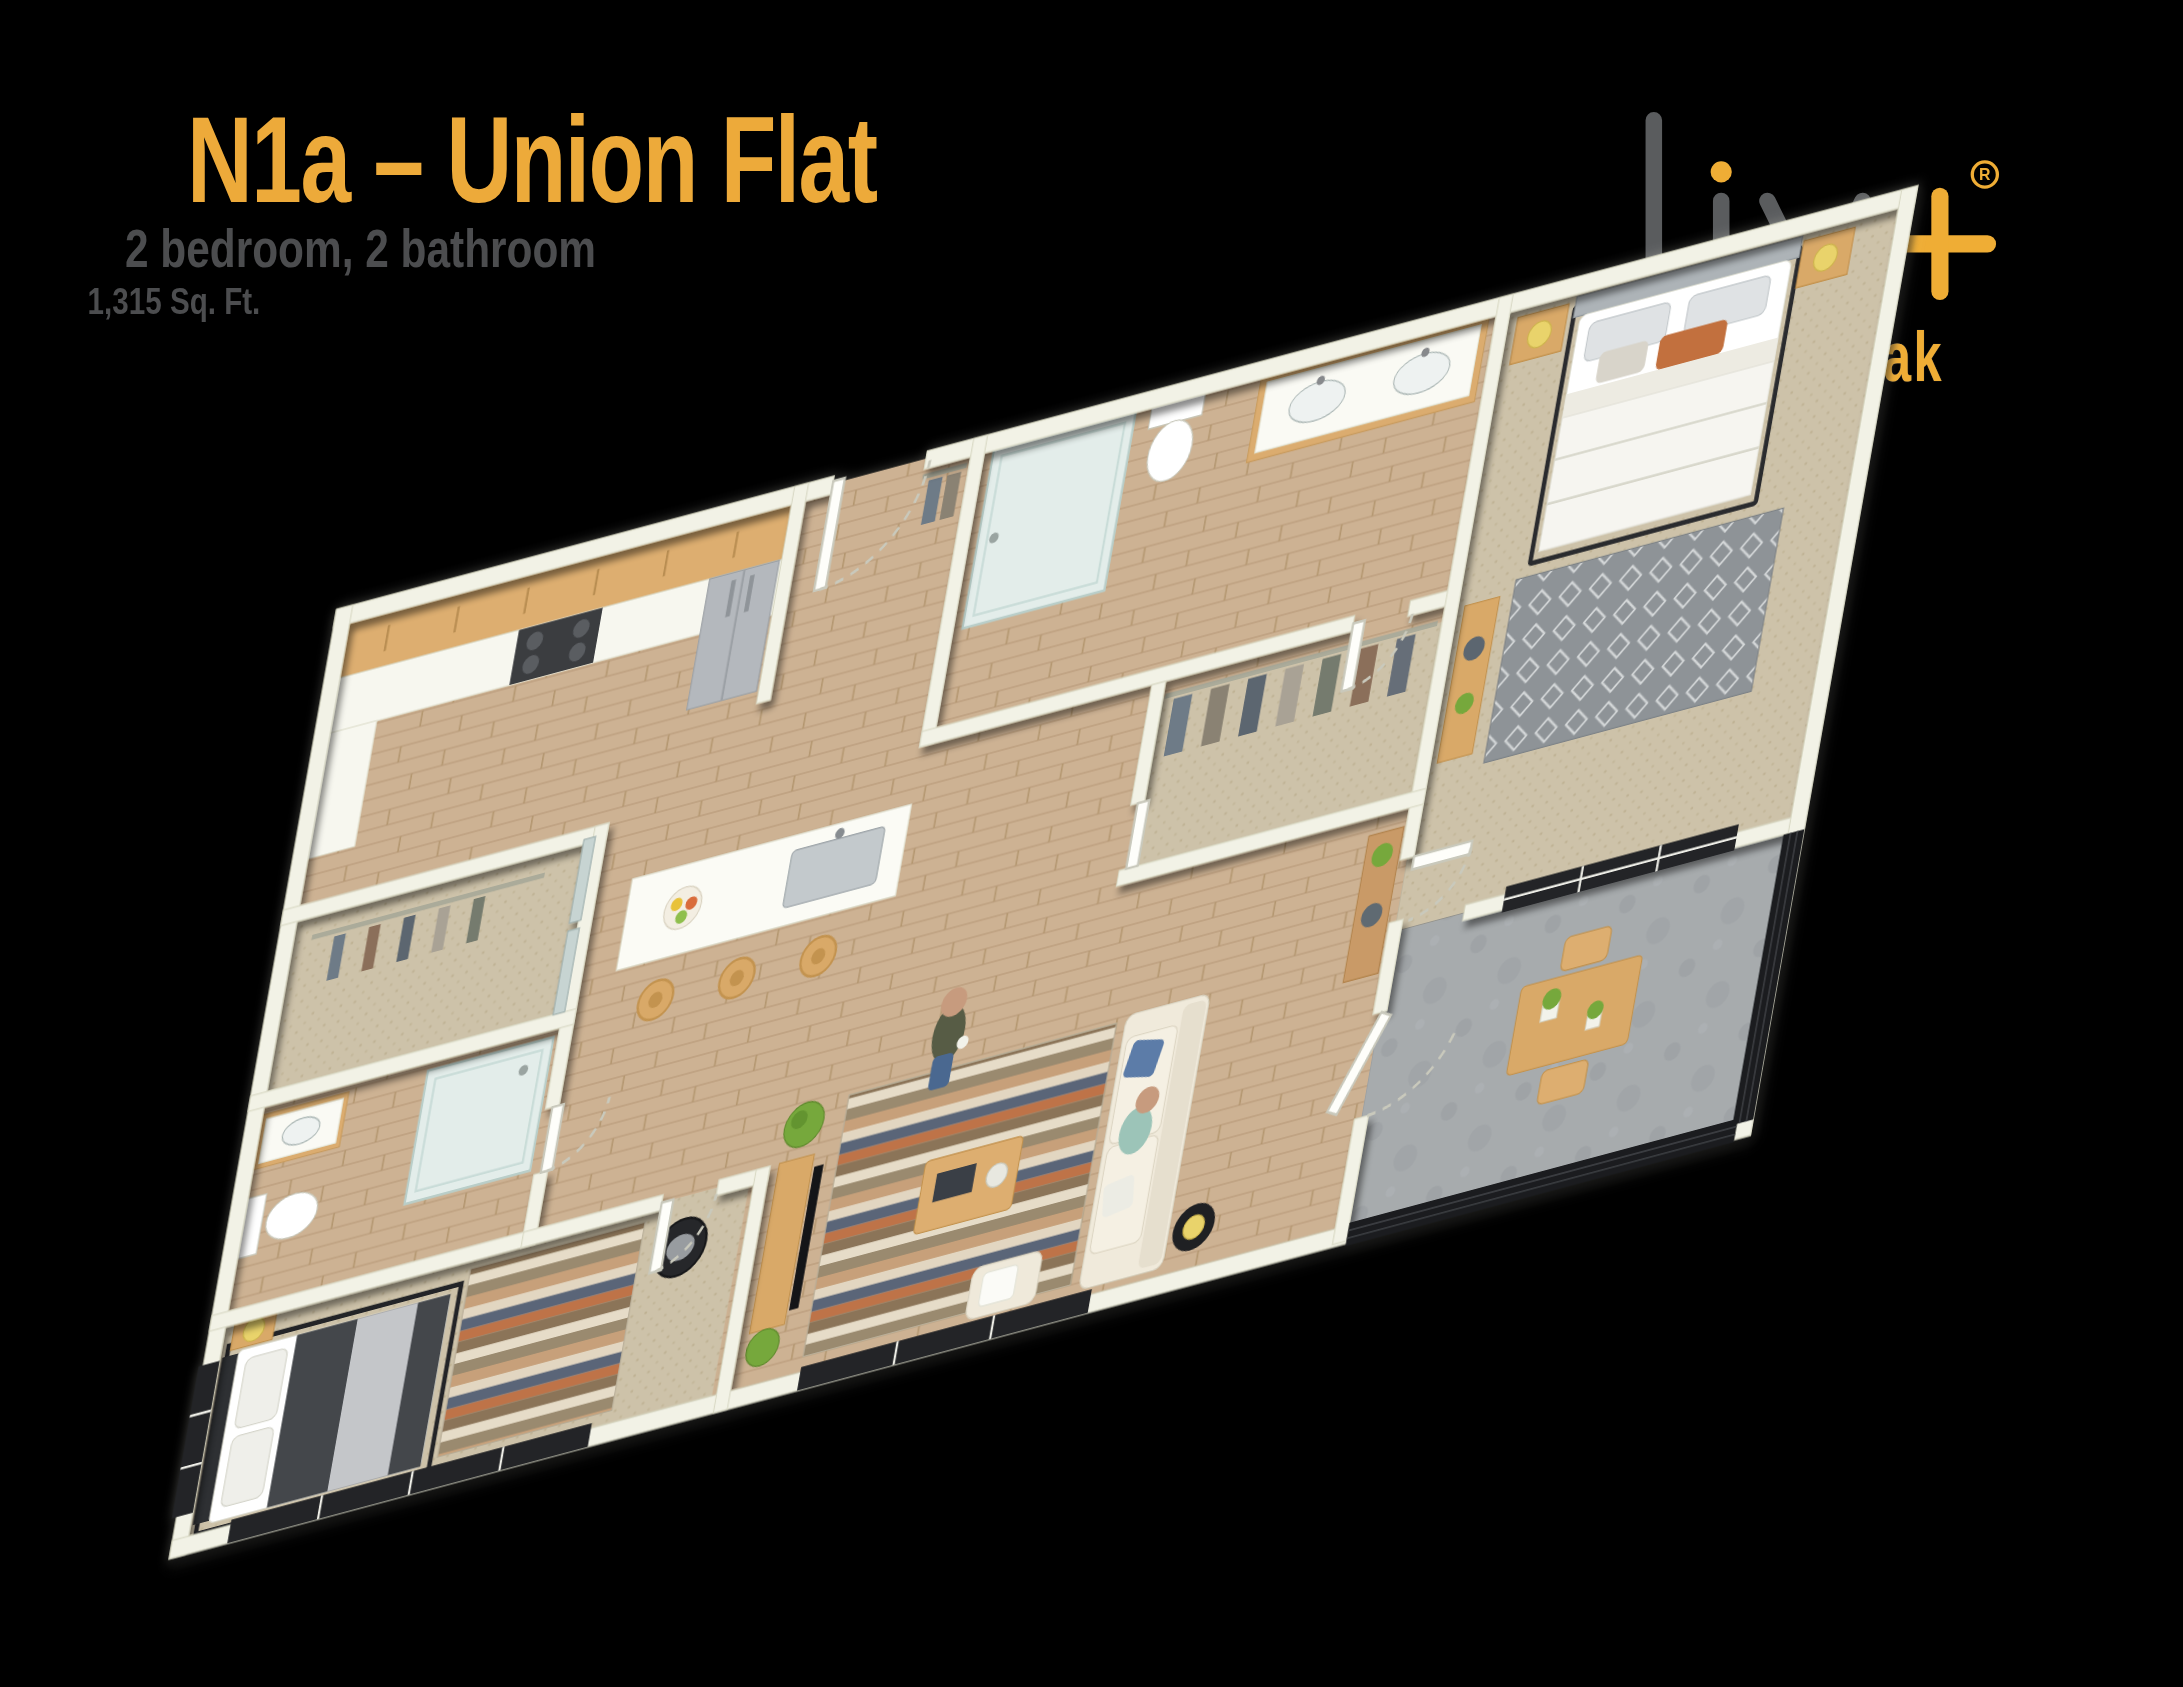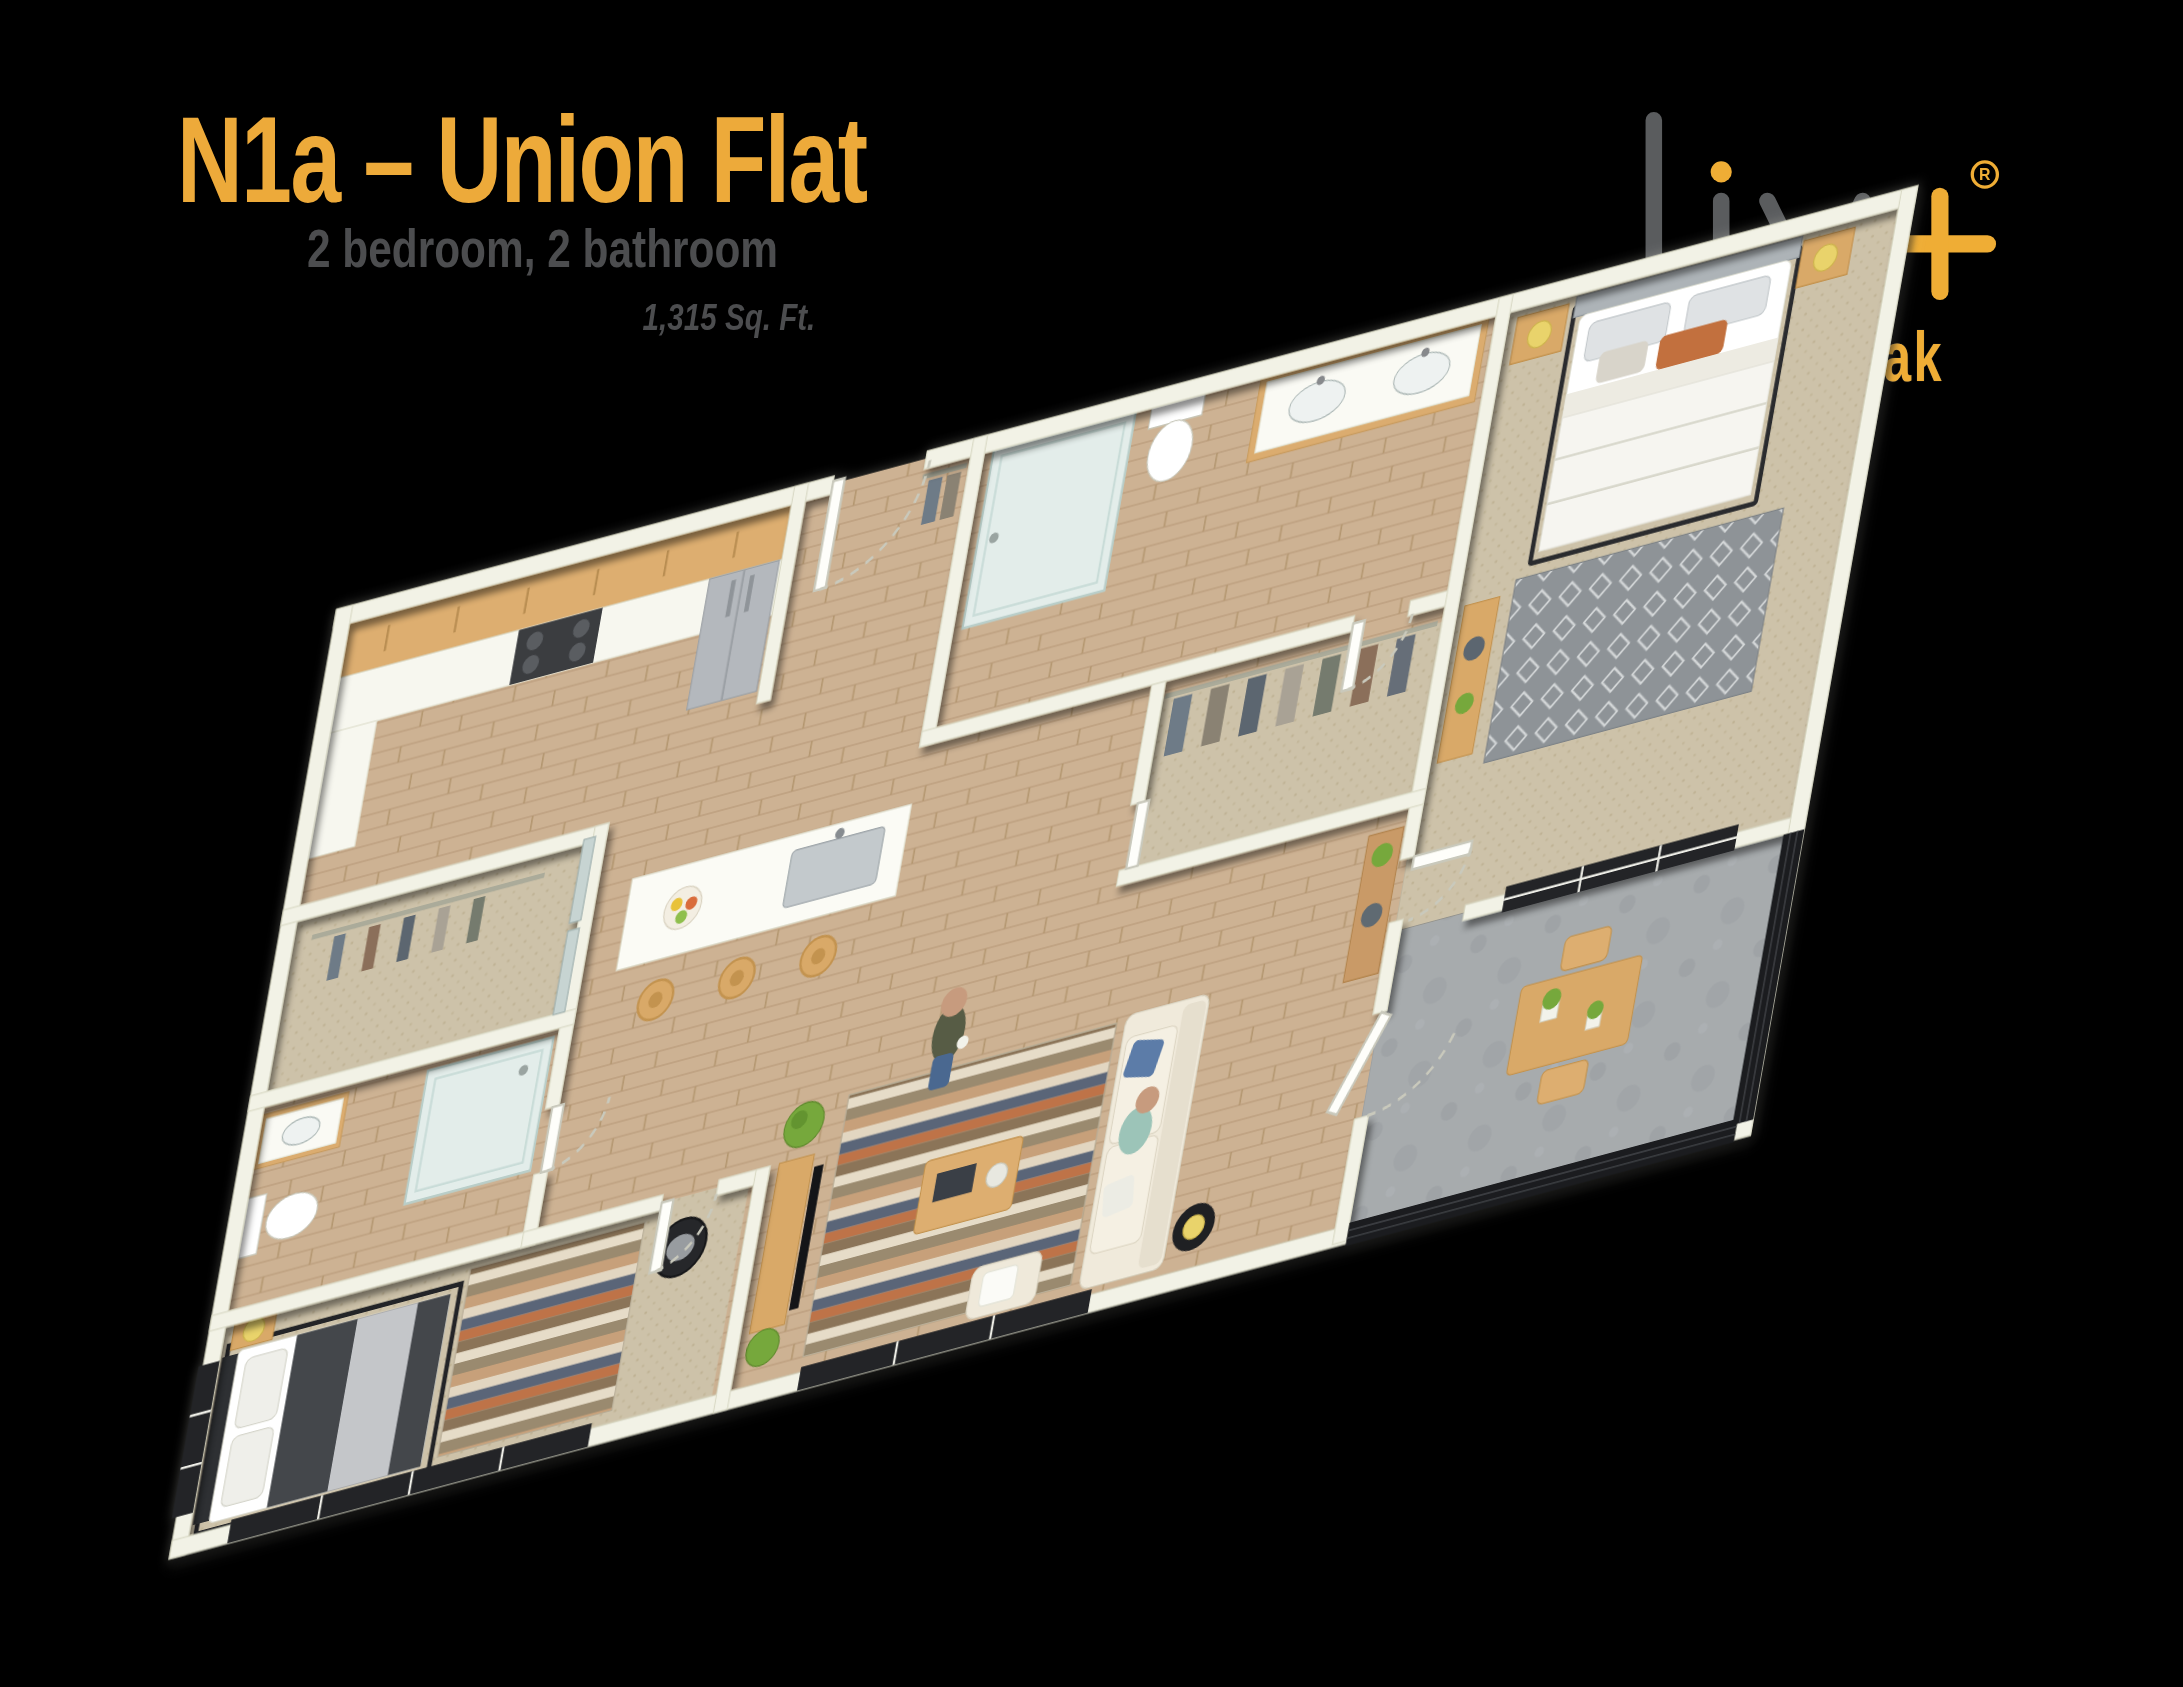--- a/index.html
+++ b/index.html
@@ -1,31 +1,31 @@
 <!DOCTYPE html>
 <html style="font-size:10.6px"><head>
 <meta charset="utf-8">
 <style>
   html,body{margin:0;padding:0;background:#000;}
   .stage{
     position:relative;width:2183px;height:1687px;background:#000;overflow:hidden;
     font-family:"Liberation Sans", sans-serif;
   }
   
-  .header{position:absolute;left:56px;top:98px;width:781px;text-align:right;}
+  .header{position:absolute;left:66px;top:98px;width:781px;text-align:left;}
   .title{
     font-size:123px;font-weight:bold;color:#EDAA3A;line-height:1;
     display:inline-block;transform:scaleX(.74);letter-spacing:-2px;white-space:nowrap;
   }
   .subtitle{margin-top:1px;}
   .subtitle span{
     font-size:53px;font-weight:bold;color:#4C4D4F;display:inline-block;
     transform:scaleX(.8);white-space:nowrap;line-height:1;
   }
-  .area{margin-top:24px;font-style:italic;}
+  .area{margin-top:8px;}
   .area span{
     font-size:37px;font-weight:bold;color:#4C4D4F;display:inline-block;
     transform:scaleX(.8);white-space:nowrap;line-height:1;
   }
   
   .logo{position:absolute;left:1634px;top:111px;width:384px;}
   .logo .tagline{
     display:inline-block;font-size:70px;font-weight:bold;color:#EFAD35;
     transform:scaleX(.72);transform-origin:left center;letter-spacing:3.3px;
     white-space:nowrap;margin-top:4px;margin-left:20px;line-height:1;

